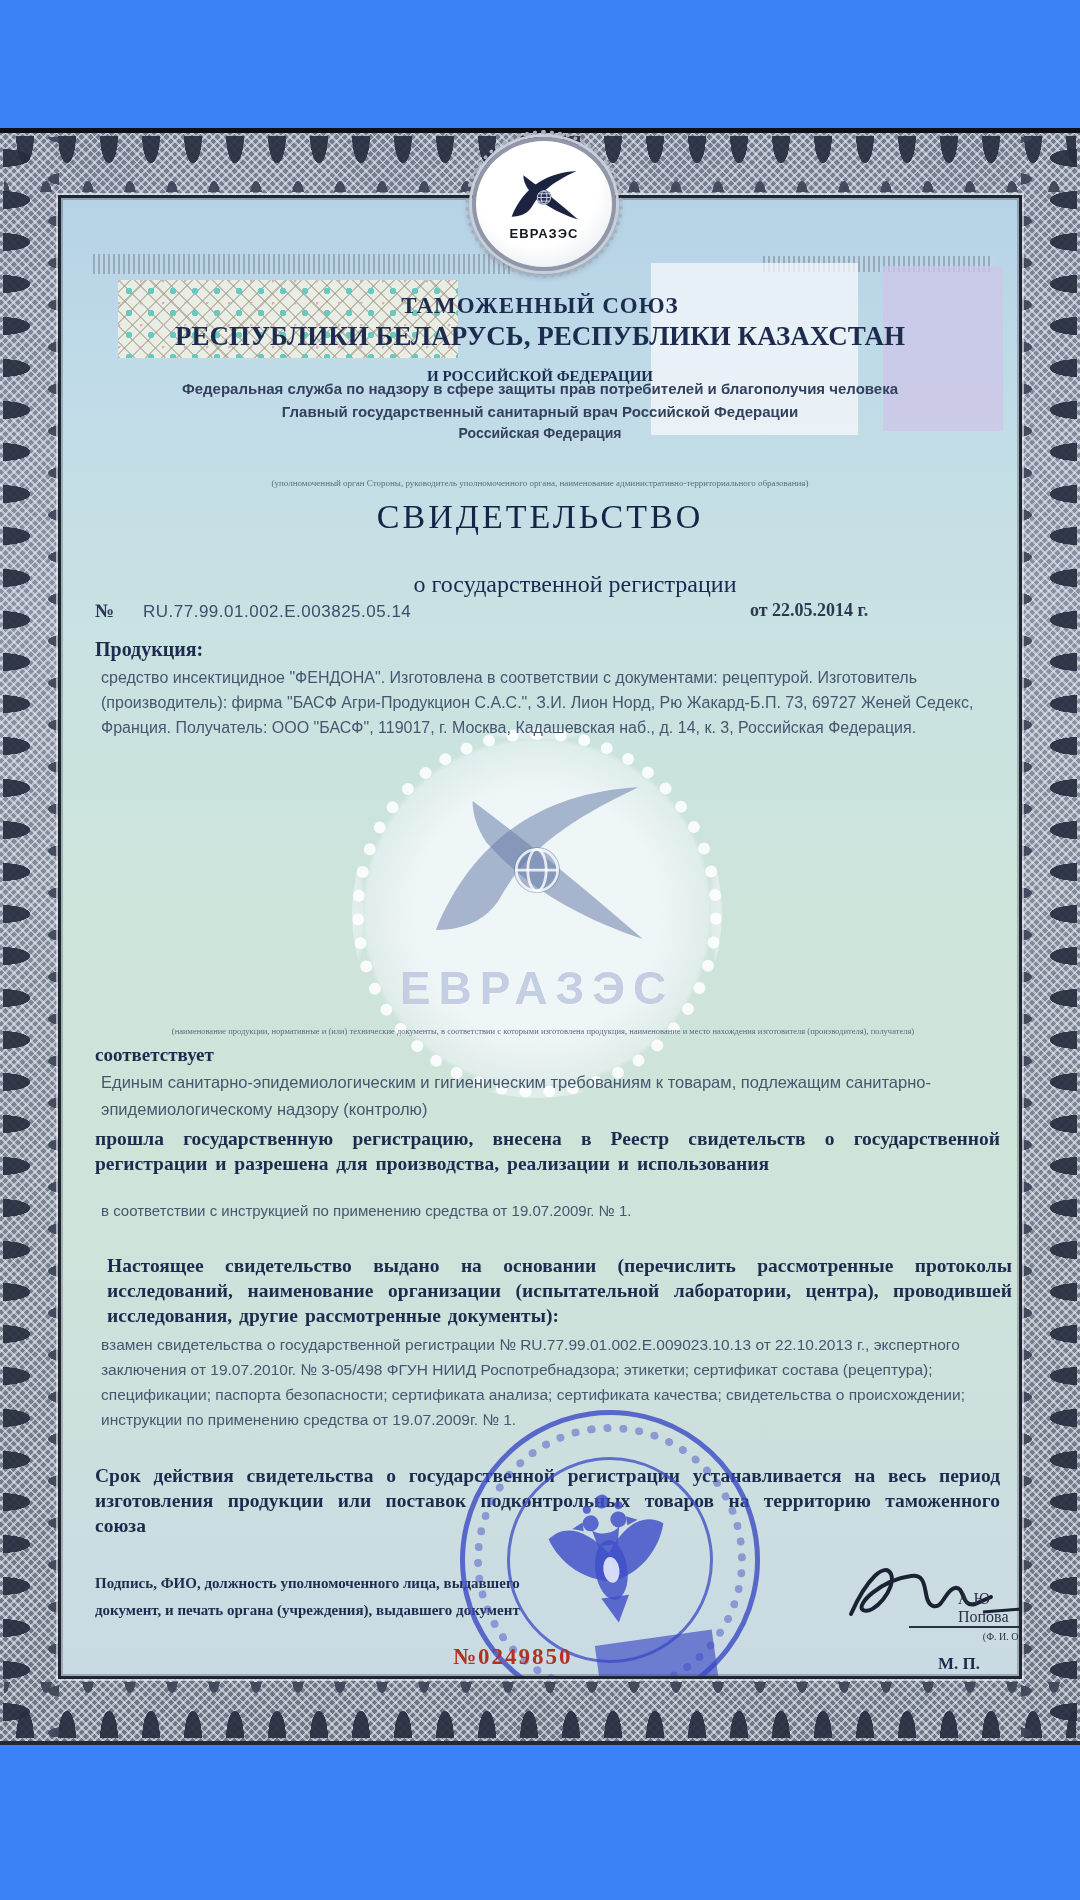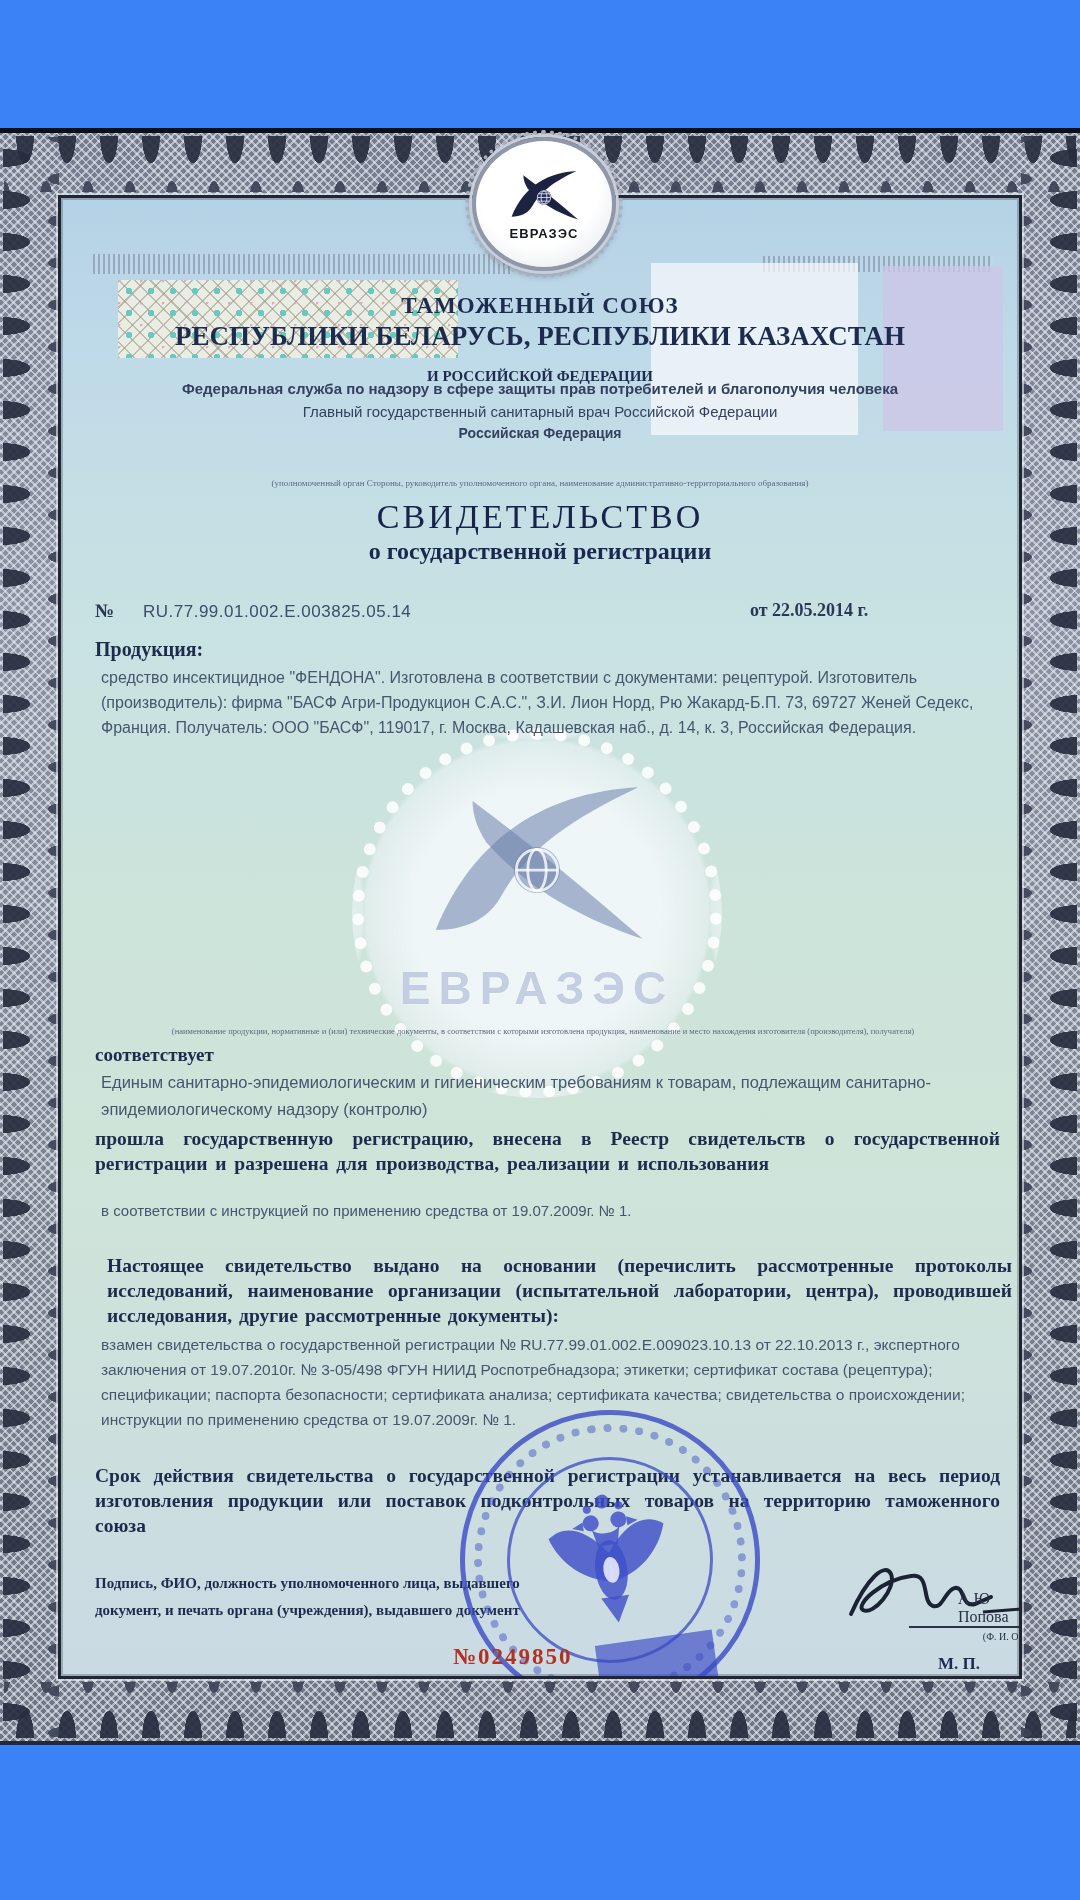--- a/index.html
+++ b/index.html
@@ -64,25 +64,25 @@
   
   .t{position:absolute;z-index:2;}
   .center{left:0;width:100%;text-align:center;}
   .ink{color:#1d2b4e;}
   .serifb{font-weight:bold;color:#1d2b4e;}
   .sans{font-family:"Liberation Sans",sans-serif;color:#46566f;}
   .union1{top:95px;font-size:23px;font-weight:bold;letter-spacing:1px;}
   .union2{top:123px;font-size:27px;font-weight:bold;}
   .union3{top:150px;font-size:15px;font-weight:bold;margin-top:20px;}
   .agency1{top:182px;font-size:15px;font-weight:bold;color:#33415e;}
-  .agency2{top:205px;font-size:15px;font-weight:normal;color:#33415e;}
+  .agency2{top:205px;font-size:15px;font-weight:bold;color:#33415e;}
   .agency3{top:227px;font-size:14px;font-weight:bold;color:#33415e;}
   .hdr-foot{top:280px;font-size:9px;color:#5d6883;}
   .title-main{top:300px;font-size:34px;font-weight:normal;letter-spacing:3px;color:#16244a;}
-  .title-sub{top:340px;font-size:24px;font-weight:bold;color:#1a2850;}
+  .title-sub{top:373px;font-size:24px;font-weight:normal;color:#1a2850;padding-left:35px;}
   .numrow{top:402px;left:34px;width:905px;}
   .numsign{position:absolute;left:0;top:0;font-size:19px;font-weight:bold;color:#2a3854;}
   .numval{position:absolute;left:48px;top:2px;font-family:"Liberation Sans",sans-serif;font-size:17px;color:#3d4d6a;letter-spacing:.5px;}
   .numdate{position:absolute;left:655px;top:0;font-size:18px;font-weight:bold;color:#2a3854;}
   .prod-label{top:440px;left:34px;font-size:20px;}
   .prod-text{top:467px;left:40px;width:880px;font-size:16px;line-height:25px;}
   .prod-foot{top:828px;left:28px;width:908px;font-size:8.5px;color:#5d6883;text-align:center;}
   .comp-label{top:846px;left:34px;font-size:19px;}
   .comp-text{top:871px;left:40px;width:880px;font-size:16.5px;line-height:27px;}
   .reg-text{top:928px;left:34px;width:905px;font-size:19.5px;line-height:25px;font-weight:bold;color:#1d2b4e;text-align:justify;word-spacing:3px;}

